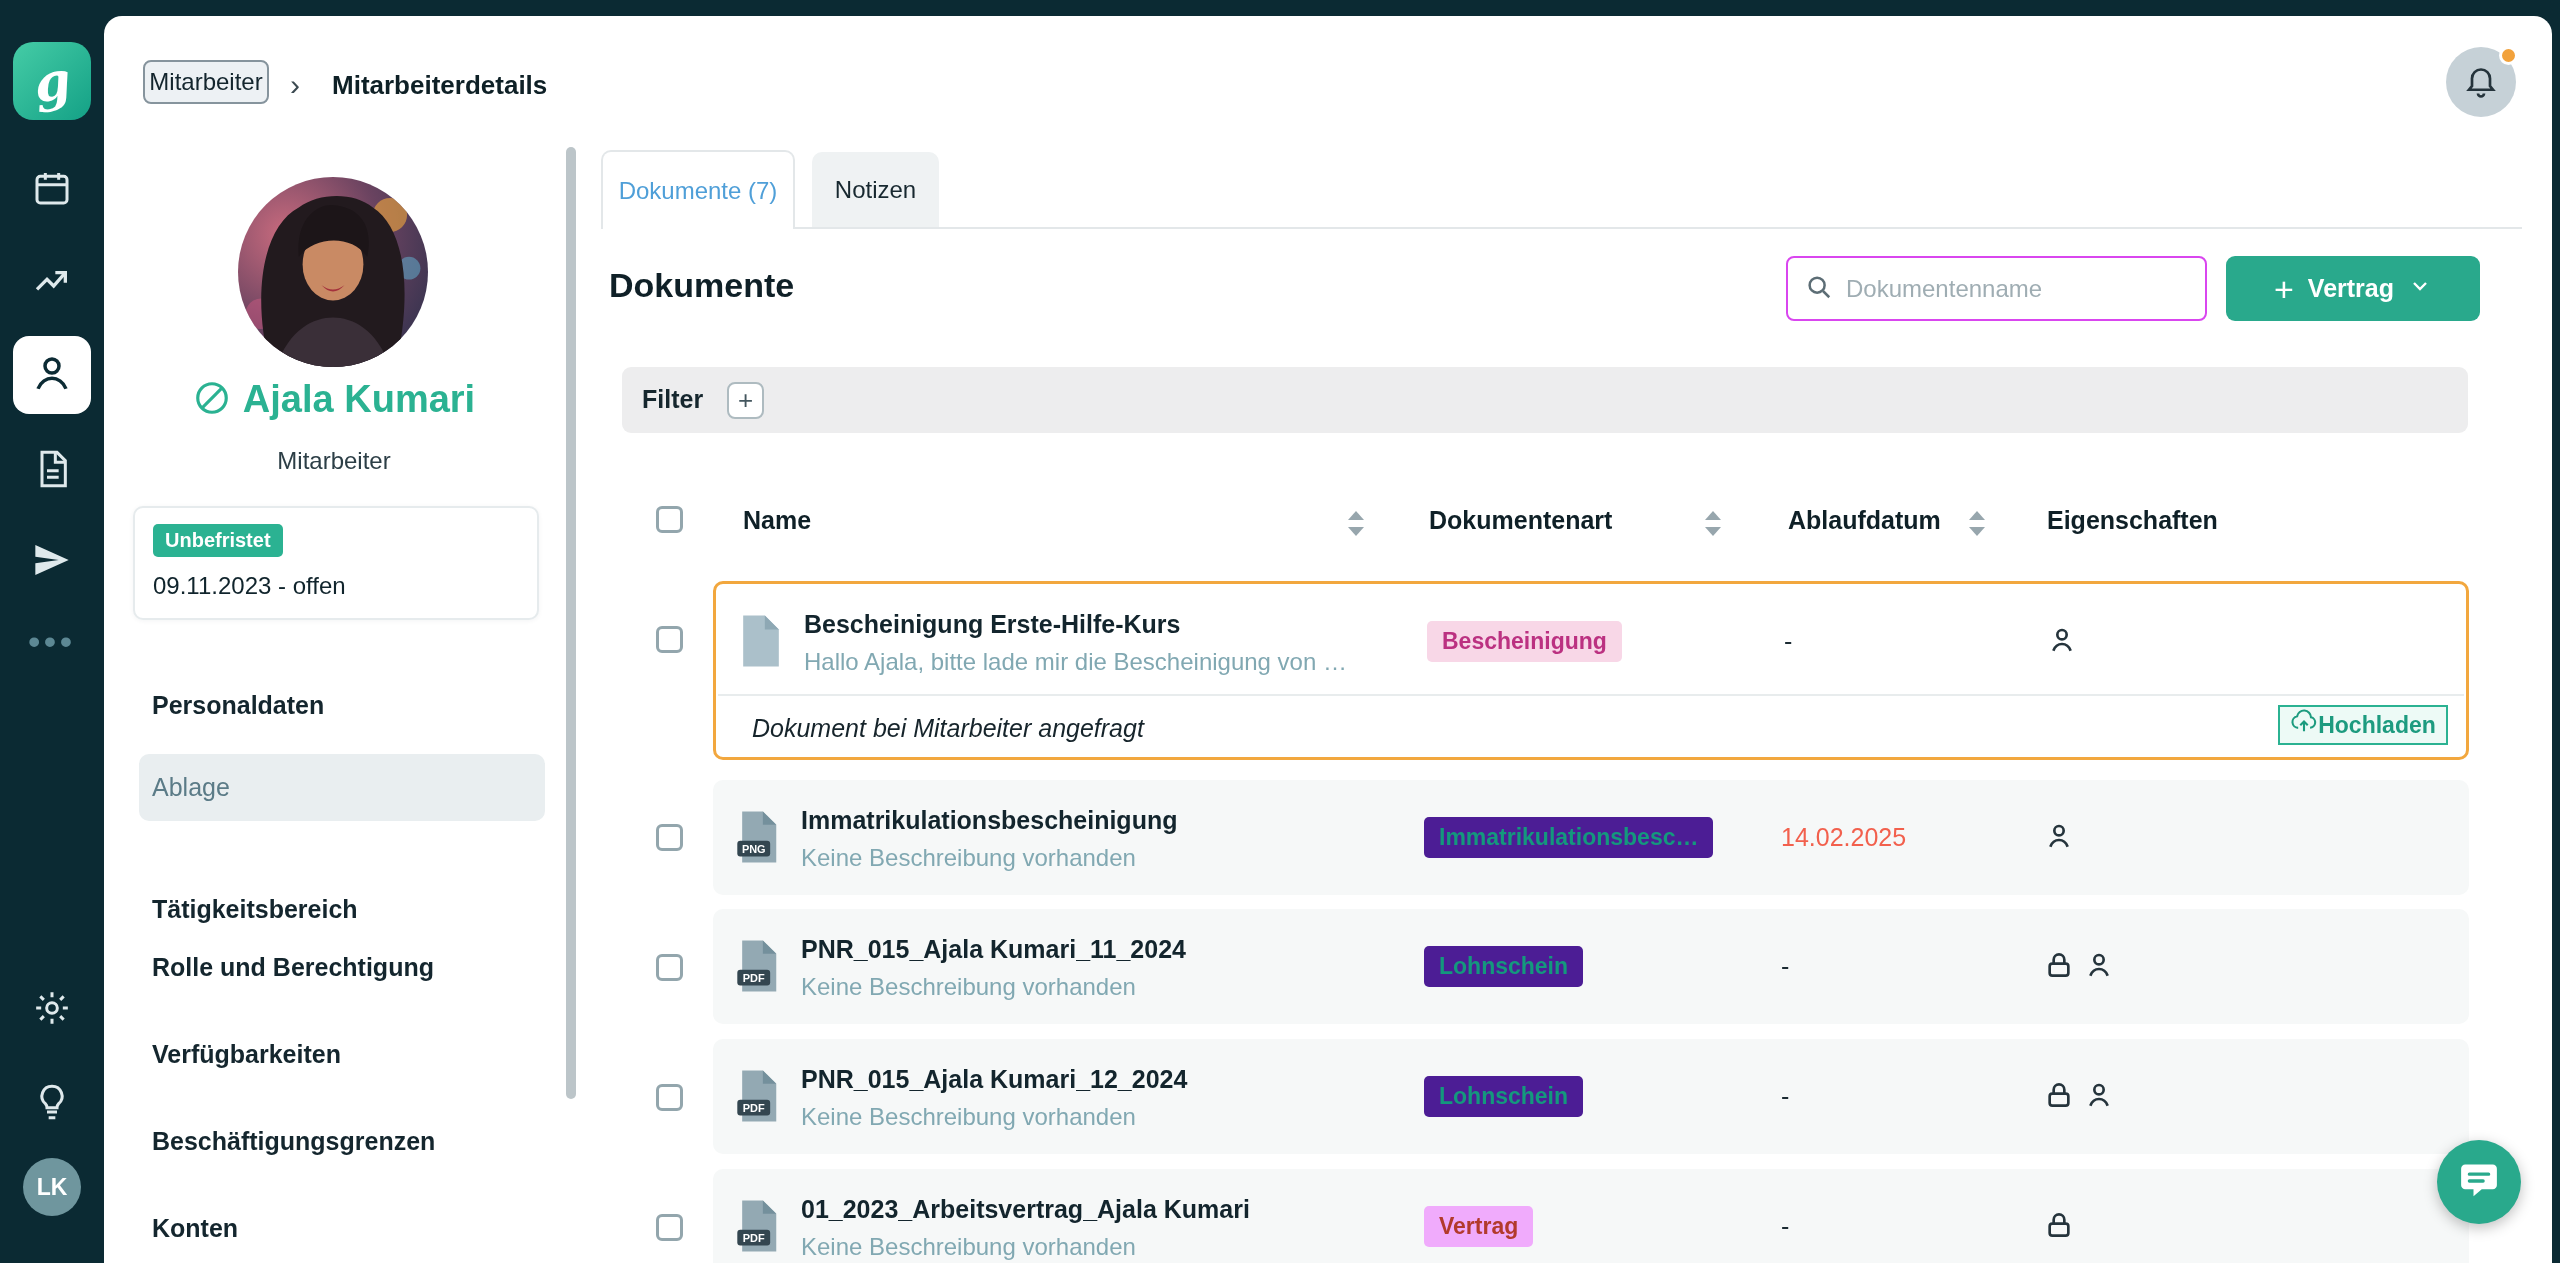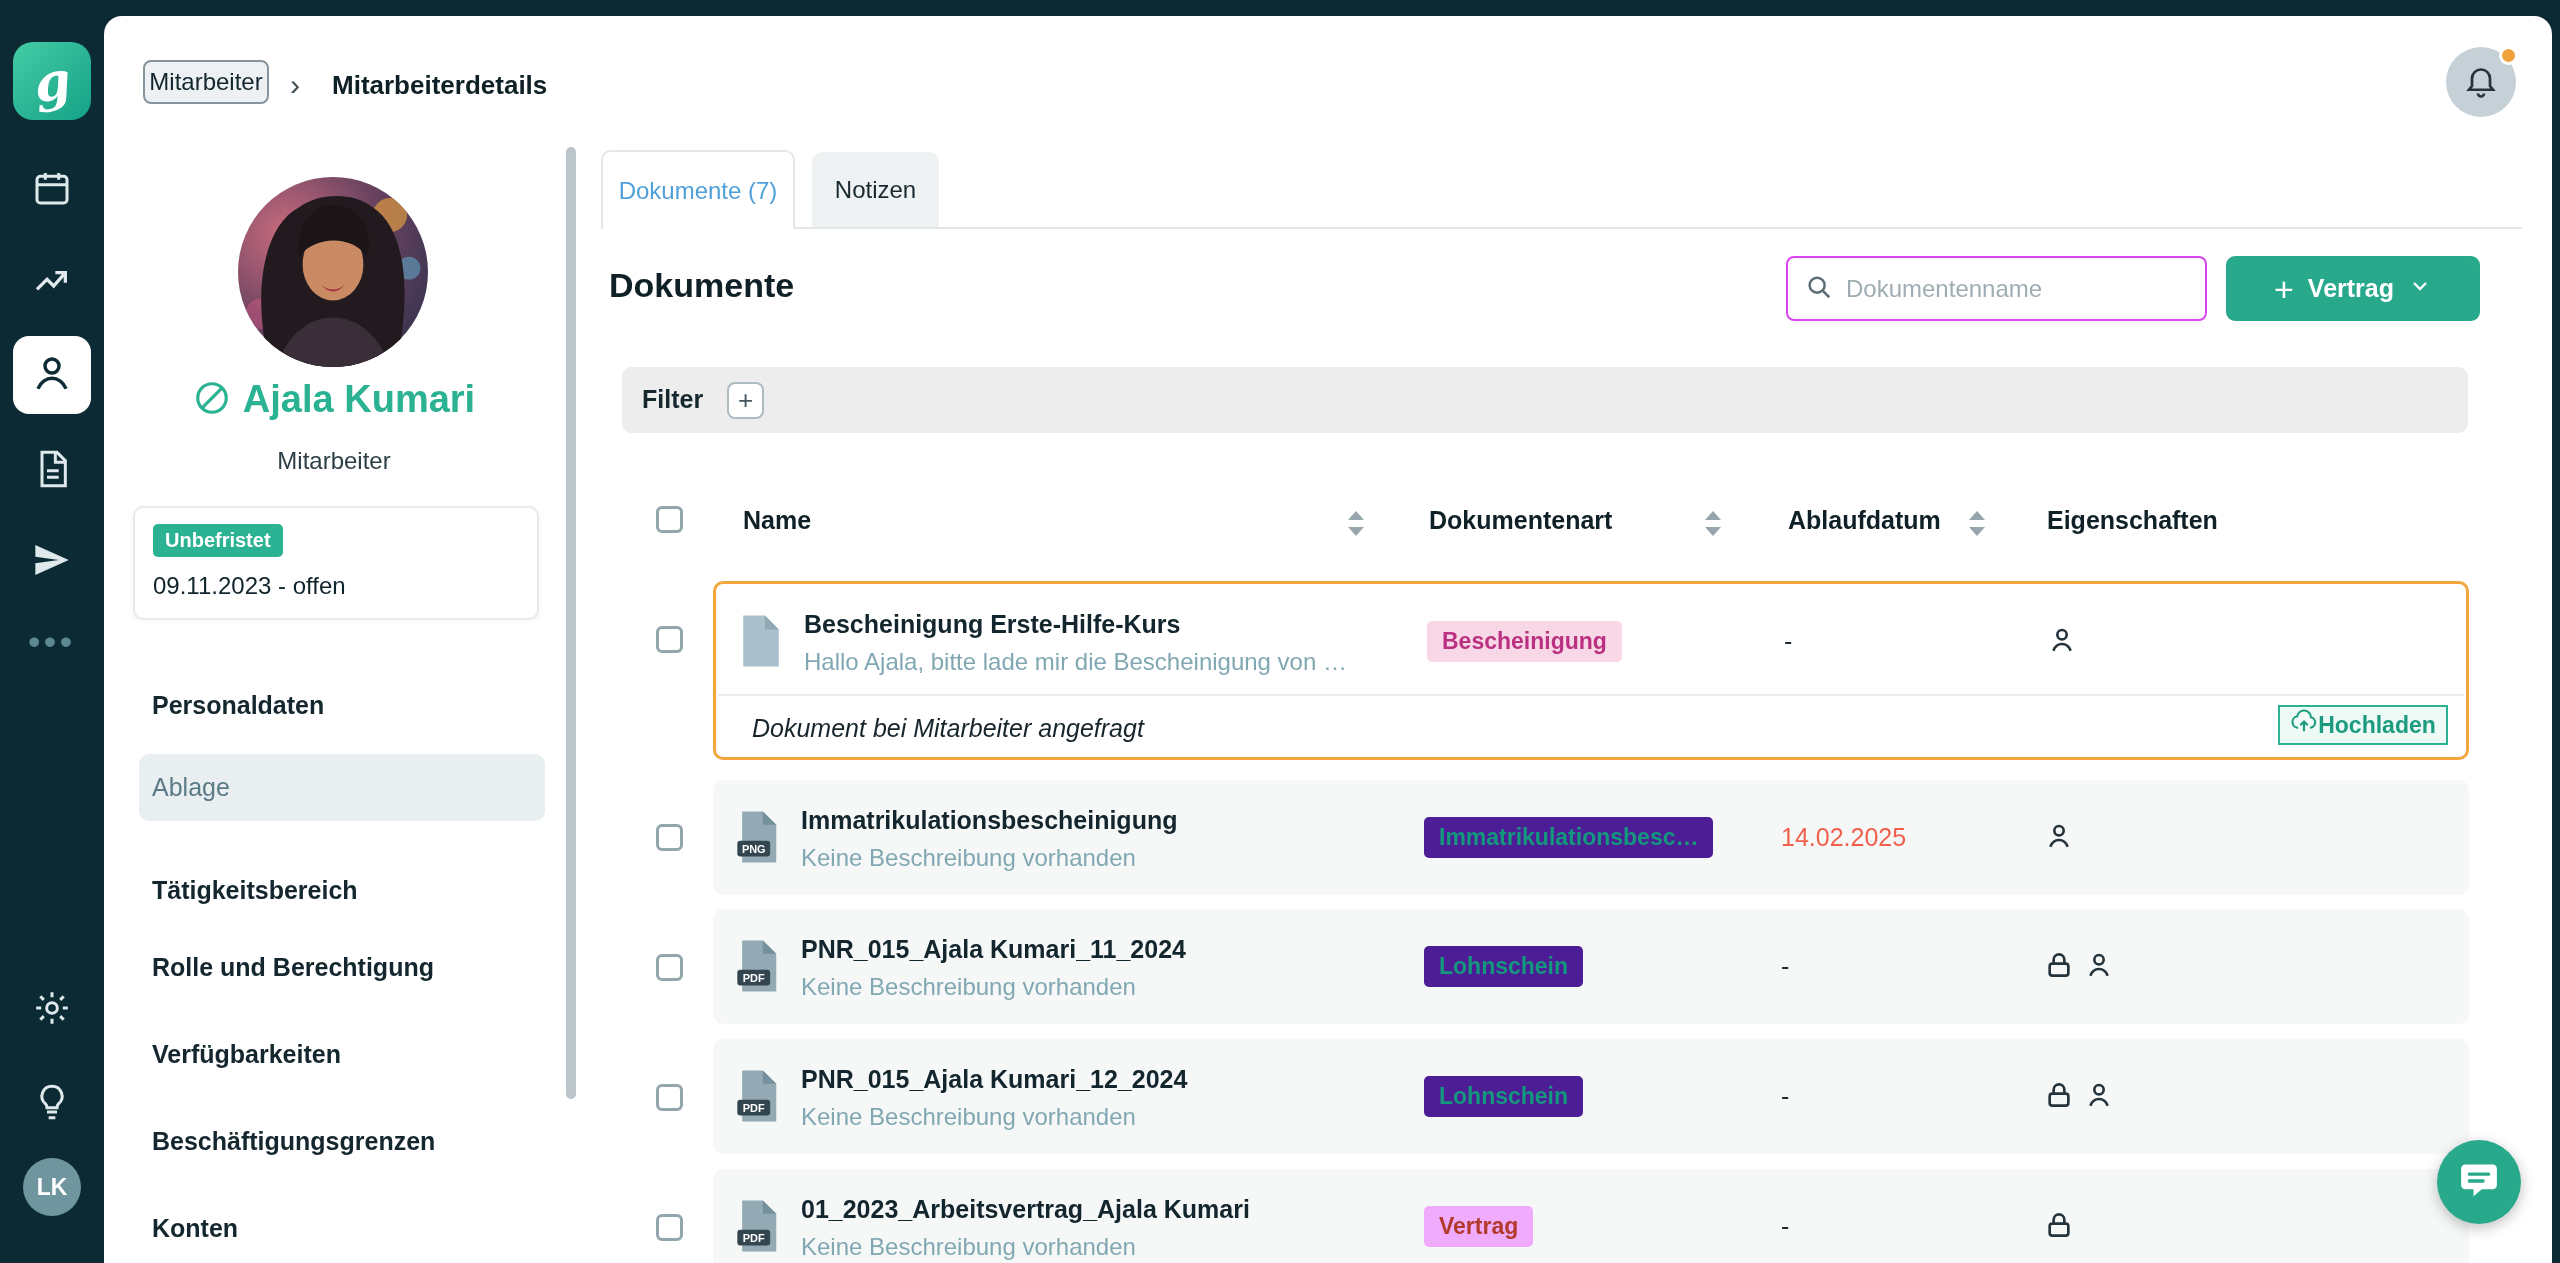--- a/index.html
+++ b/index.html
@@ -243,21 +243,21 @@
   <div class="role">Mitarbeiter</div>
 
   <div class="info-card">
     <span class="info-badge">Unbefristet</span>
     <span class="info-period">09.11.2023 - offen</span>
   </div>
 
   <div class="menu-active-bg"></div>
   <div class="menu-item" style="top:667px">Personaldaten</div>
   <div class="menu-item muted" style="top:749px">Ablage</div>
-  <div class="menu-item" style="top:852px">Tätigkeitsbereich</div>
+  <div class="menu-item" style="top:871px">Tätigkeitsbereich</div>
   <div class="menu-item" style="top:929px">Rolle und Berechtigung</div>
   <div class="menu-item" style="top:1016px">Verfügbarkeiten</div>
   <div class="menu-item" style="top:1103px">Beschäftigungsgrenzen</div>
   <div class="menu-item" style="top:1190px">Konten</div>
 
   <div class="vscroll"></div>
 
   <div class="tabs-line"></div>
   <div class="tab active">Dokumente (7)</div>
   <div class="tab inactive">Notizen</div>

